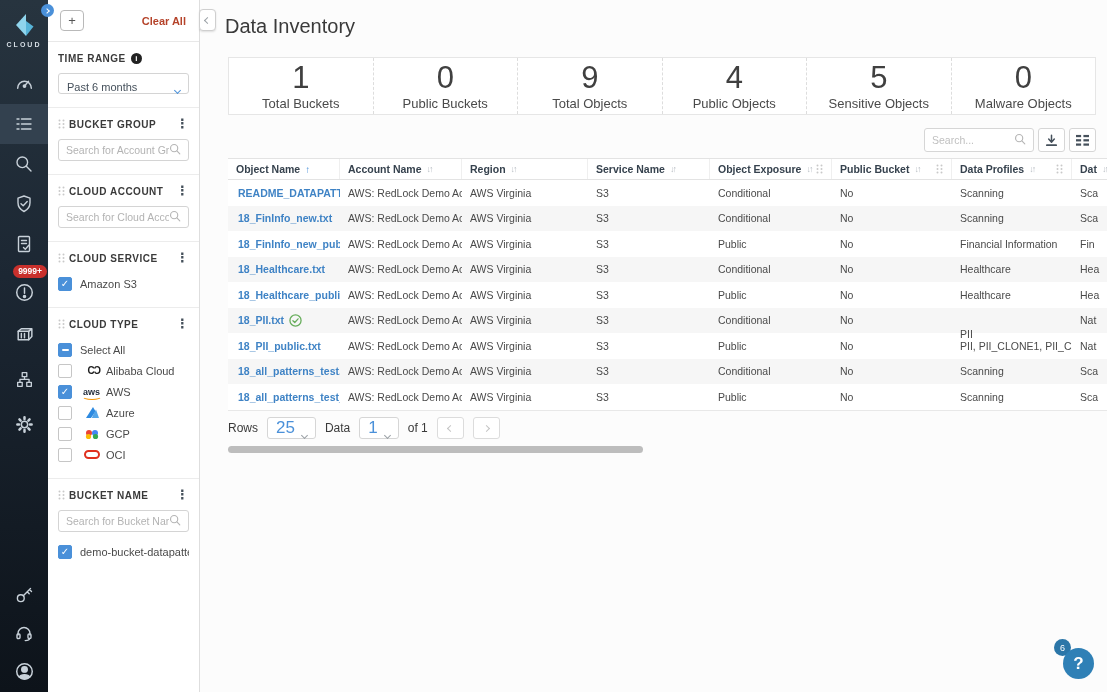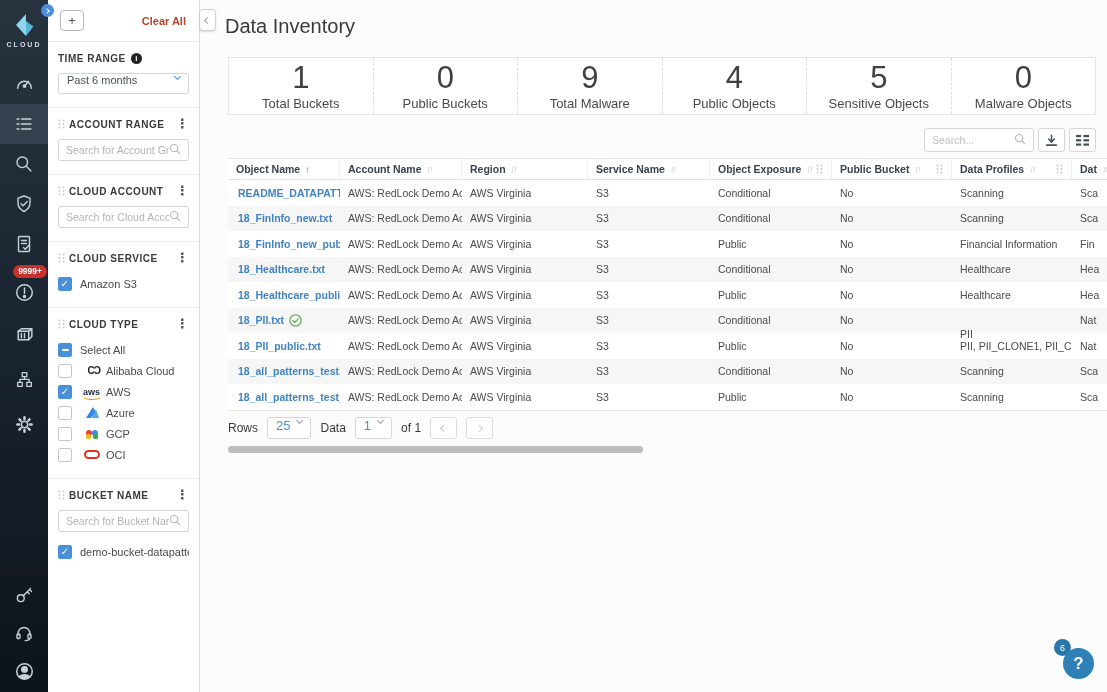--- a/index.html
+++ b/index.html
@@ -30,21 +30,21 @@
   .add-filter { position:absolute; left:12px; top:10px; width:24px; height:21px; border:1px solid #b9b9b9;
           border-radius:4px; background:#fff; font-size:13px; color:#555; line-height:19px; text-align:center; cursor:pointer; }
   .clear-all { position:absolute; right:13px; top:15px; font-size:11px; font-weight:700; cursor:pointer; }
   .fsec { border-bottom:1px solid #ececec; padding:9px 10px 13px 10px; }
   .fsec-head { display:flex; align-items:center; height:14px; margin-bottom:8px; }
   .fsec-label { font-size:10px; font-weight:700; color:#3a3a3a; letter-spacing:.5px; }
   .grip6 { margin-right:4px; display:inline-flex; }
   .kebab { margin-left:auto; color:#45505b; font-size:13px; font-weight:700; cursor:pointer; line-height:10px; }
   .info-dot { display:inline-block; width:11px; height:11px; border-radius:50%; background:#222; color:#fff;
           font-size:8px; line-height:11px; text-align:center; font-weight:700; margin-left:5px; vertical-align:-1px; }
-  .dd-box { display:flex; align-items:flex-start; border:1px solid #d4d4d4; border-radius:3px; height:21px;
+  .dd-box { display:flex; align-items:flex-end; border:1px solid #d4d4d4; border-radius:3px; height:21px;
           padding:0 8px; font-size:11px; color:#45505b; background:#fff; cursor:pointer; }
   .dd-box .chev { margin-left:auto; border-color:#4a90d9; }
   .chev { display:inline-block; width:5px; height:5px; border-right:1.5px solid #9aa0a6; border-bottom:1.5px solid #9aa0a6; }
   .chev.down  { transform:rotate(45deg); }
   .chev.left  { transform:rotate(135deg); }
   .chev.right { transform:rotate(-45deg); }
   .search-field { display:flex; align-items:center; border:1px solid #d4d4d4; border-radius:3px; height:22px;
           padding:0 7px; background:#fff; }
   .search-field input { border:none; outline:none; width:100%; font-size:10.5px; color:#555;
           font-family:"Liberation Sans","DejaVu Sans",sans-serif; }
@@ -97,22 +97,22 @@
   .sort-asc { color:#4a90d9; font-size:10px; font-weight:700; margin-left:5px; }
   .th .grip6 { margin-left:auto; margin-right:0; cursor:col-resize; }
   .tr { display:flex; height:25.5px; align-items:center; background:#fff; }
   .tr.alt { background:#f6f6f6; }
   .tbody { border-bottom:1px solid #e8e8e8; }
   .td { padding:0 8px; font-size:10.5px; color:#4a4a4a; flex:none; white-space:nowrap; overflow:hidden; }
   .obj-link { color:#3f83c5; font-weight:700; text-decoration:none; cursor:pointer; }
   .verified { display:inline-flex; margin-left:5px; vertical-align:-3px; }
 
   .pagination { position:absolute; left:28px; top:417px; display:flex; align-items:center; gap:9px; font-size:12px; color:#3a3a3a; }
-  .psel { display:flex; align-items:flex-start; gap:7px; border:1px solid #d6d6d6; border-radius:3px; height:22px;
-          padding:0 8px; font-size:13px; color:#4a90d9; background:#fff; cursor:pointer; }
+  .psel { display:flex; align-items:flex-end; gap:7px; border:1px solid #d6d6d6; border-radius:3px; height:22px;
+          padding:0 8px; font-size:17px; color:#4a90d9; background:#fff; cursor:pointer; }
   .pbtn { width:27px; height:22px; border:1px solid #dcdcdc; border-radius:3px; background:#fff;
           display:flex; align-items:center; justify-content:center; cursor:pointer; }
   .pbtn .chev { border-color:#c3c3c3; }
   .hthumb { position:absolute; left:28px; top:446px; width:415px; height:7px; background:#bdbdbd; border-radius:4px; cursor:grab; }
 
   .fab { position:absolute; right:13px; bottom:13px; width:31px; height:31px; border-radius:50%; background:#2f80b6;
           color:#fff; display:flex; align-items:center; justify-content:center; font-size:17px; font-weight:700;
           cursor:pointer; z-index:6; }
   .fab-badge { position:absolute; right:36px; bottom:36px; width:17px; height:17px; border-radius:50%;
           background:#2b76a8; color:#fff; font-size:9px; display:flex; align-items:center; justify-content:center; z-index:5; }
@@ -247,21 +247,21 @@
               <g fill="#c9c9c9">
                 <circle cx="1.5" cy="1.5" r="1"></circle>
                 <circle cx="5.5" cy="1.5" r="1"></circle>
                 <circle cx="1.5" cy="5" r="1"></circle>
                 <circle cx="5.5" cy="5" r="1"></circle>
                 <circle cx="1.5" cy="8.5" r="1"></circle>
                 <circle cx="5.5" cy="8.5" r="1"></circle>
               </g>
             </svg>
           </span>
-        <span class="fsec-label">ACCOUNT RANGE</span>
+        <span class="fsec-label">BUCKET GROUP</span>
         <span class="kebab">⋮</span>
       </div>
       <div class="search-field">
         <input placeholder="Search for Account Group" style="">
         <span class="mag"><svg width="12" height="12" viewBox="0 0 14 14">
               <circle cx="6" cy="6" r="4.2" stroke="#b5b5b5" fill="none" stroke-width="1.3"></circle>
               <path d="M9.2 9.2 12.6 12.6" stroke="#b5b5b5" stroke-width="1.3" stroke-linecap="round"></path>
             </svg></span>
       </div>
     </div>
@@ -429,21 +429,21 @@
         <div class="stat">
           <div class="stat-num">1</div>
                  <div class="stat-label">Total Buckets</div>
         </div>
         <div class="stat">
           <div class="stat-num">0</div>
                  <div class="stat-label">Public Buckets</div>
         </div>
         <div class="stat">
           <div class="stat-num">9</div>
-                 <div class="stat-label">Total Malware</div>
+                 <div class="stat-label">Total Objects</div>
         </div>
         <div class="stat">
           <div class="stat-num">4</div>
                  <div class="stat-label">Public Objects</div>
         </div>
         <div class="stat">
           <div class="stat-num">5</div>
                  <div class="stat-label">Sensitive Objects</div>
         </div>
         <div class="stat">

